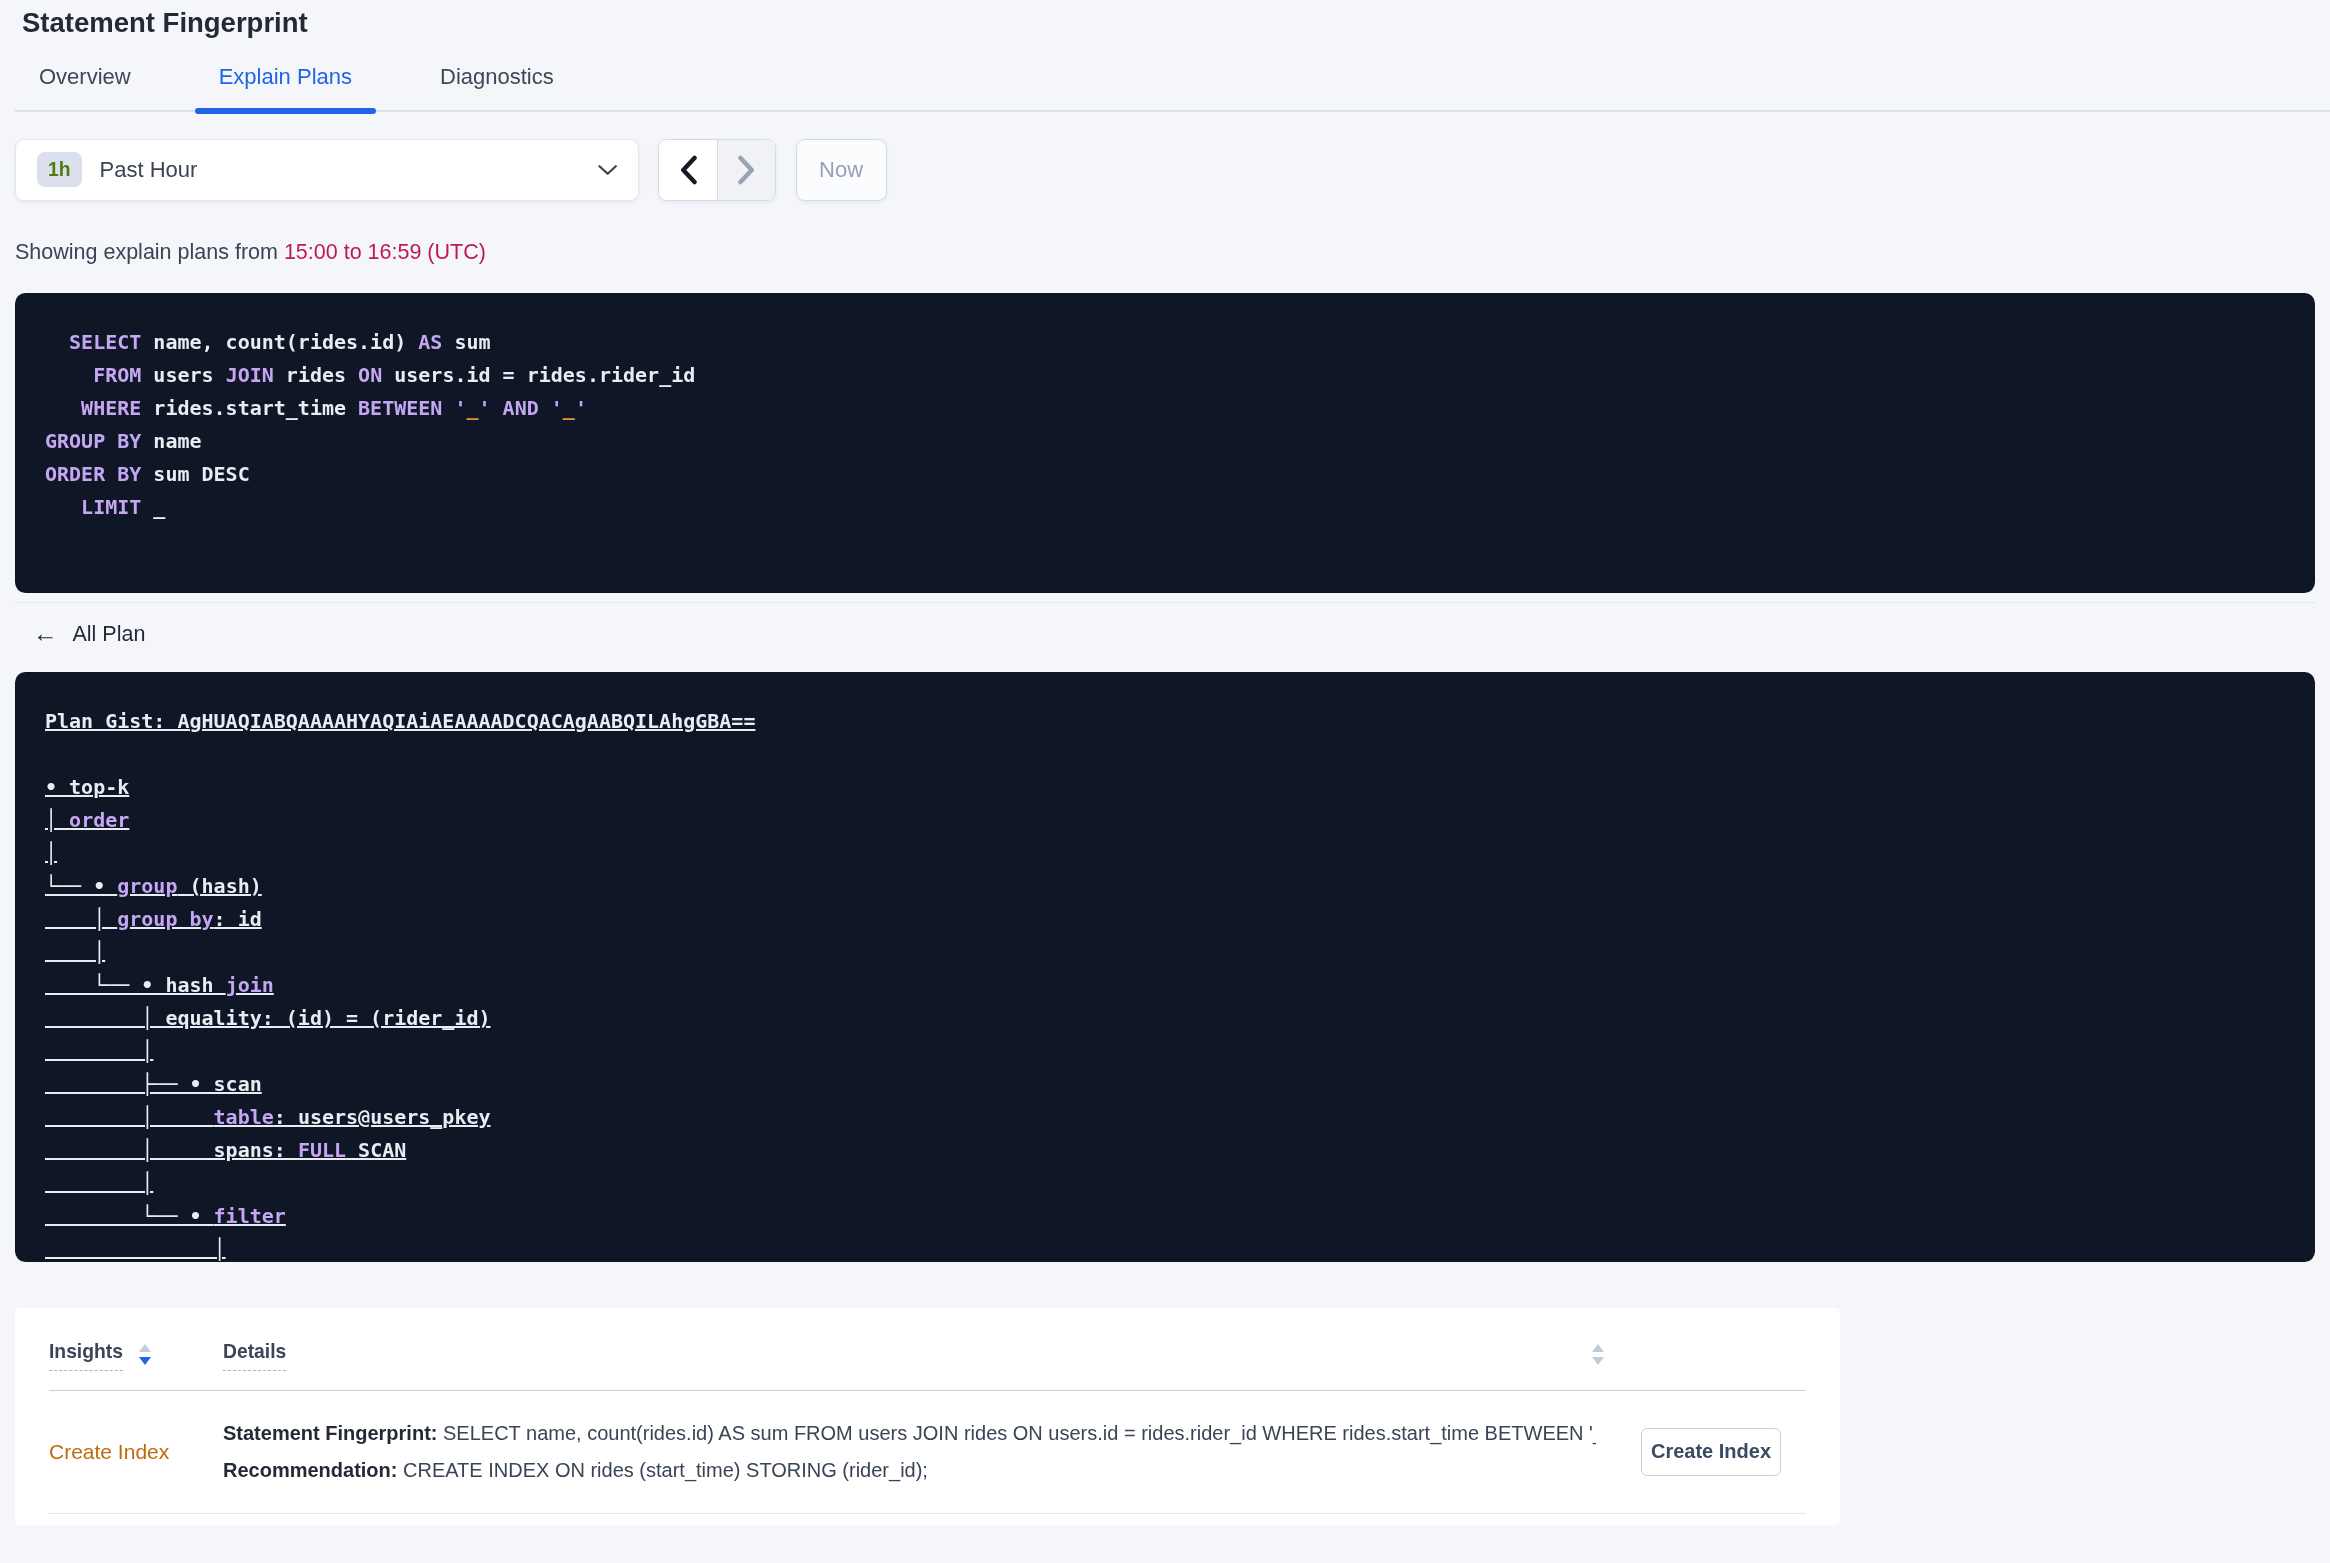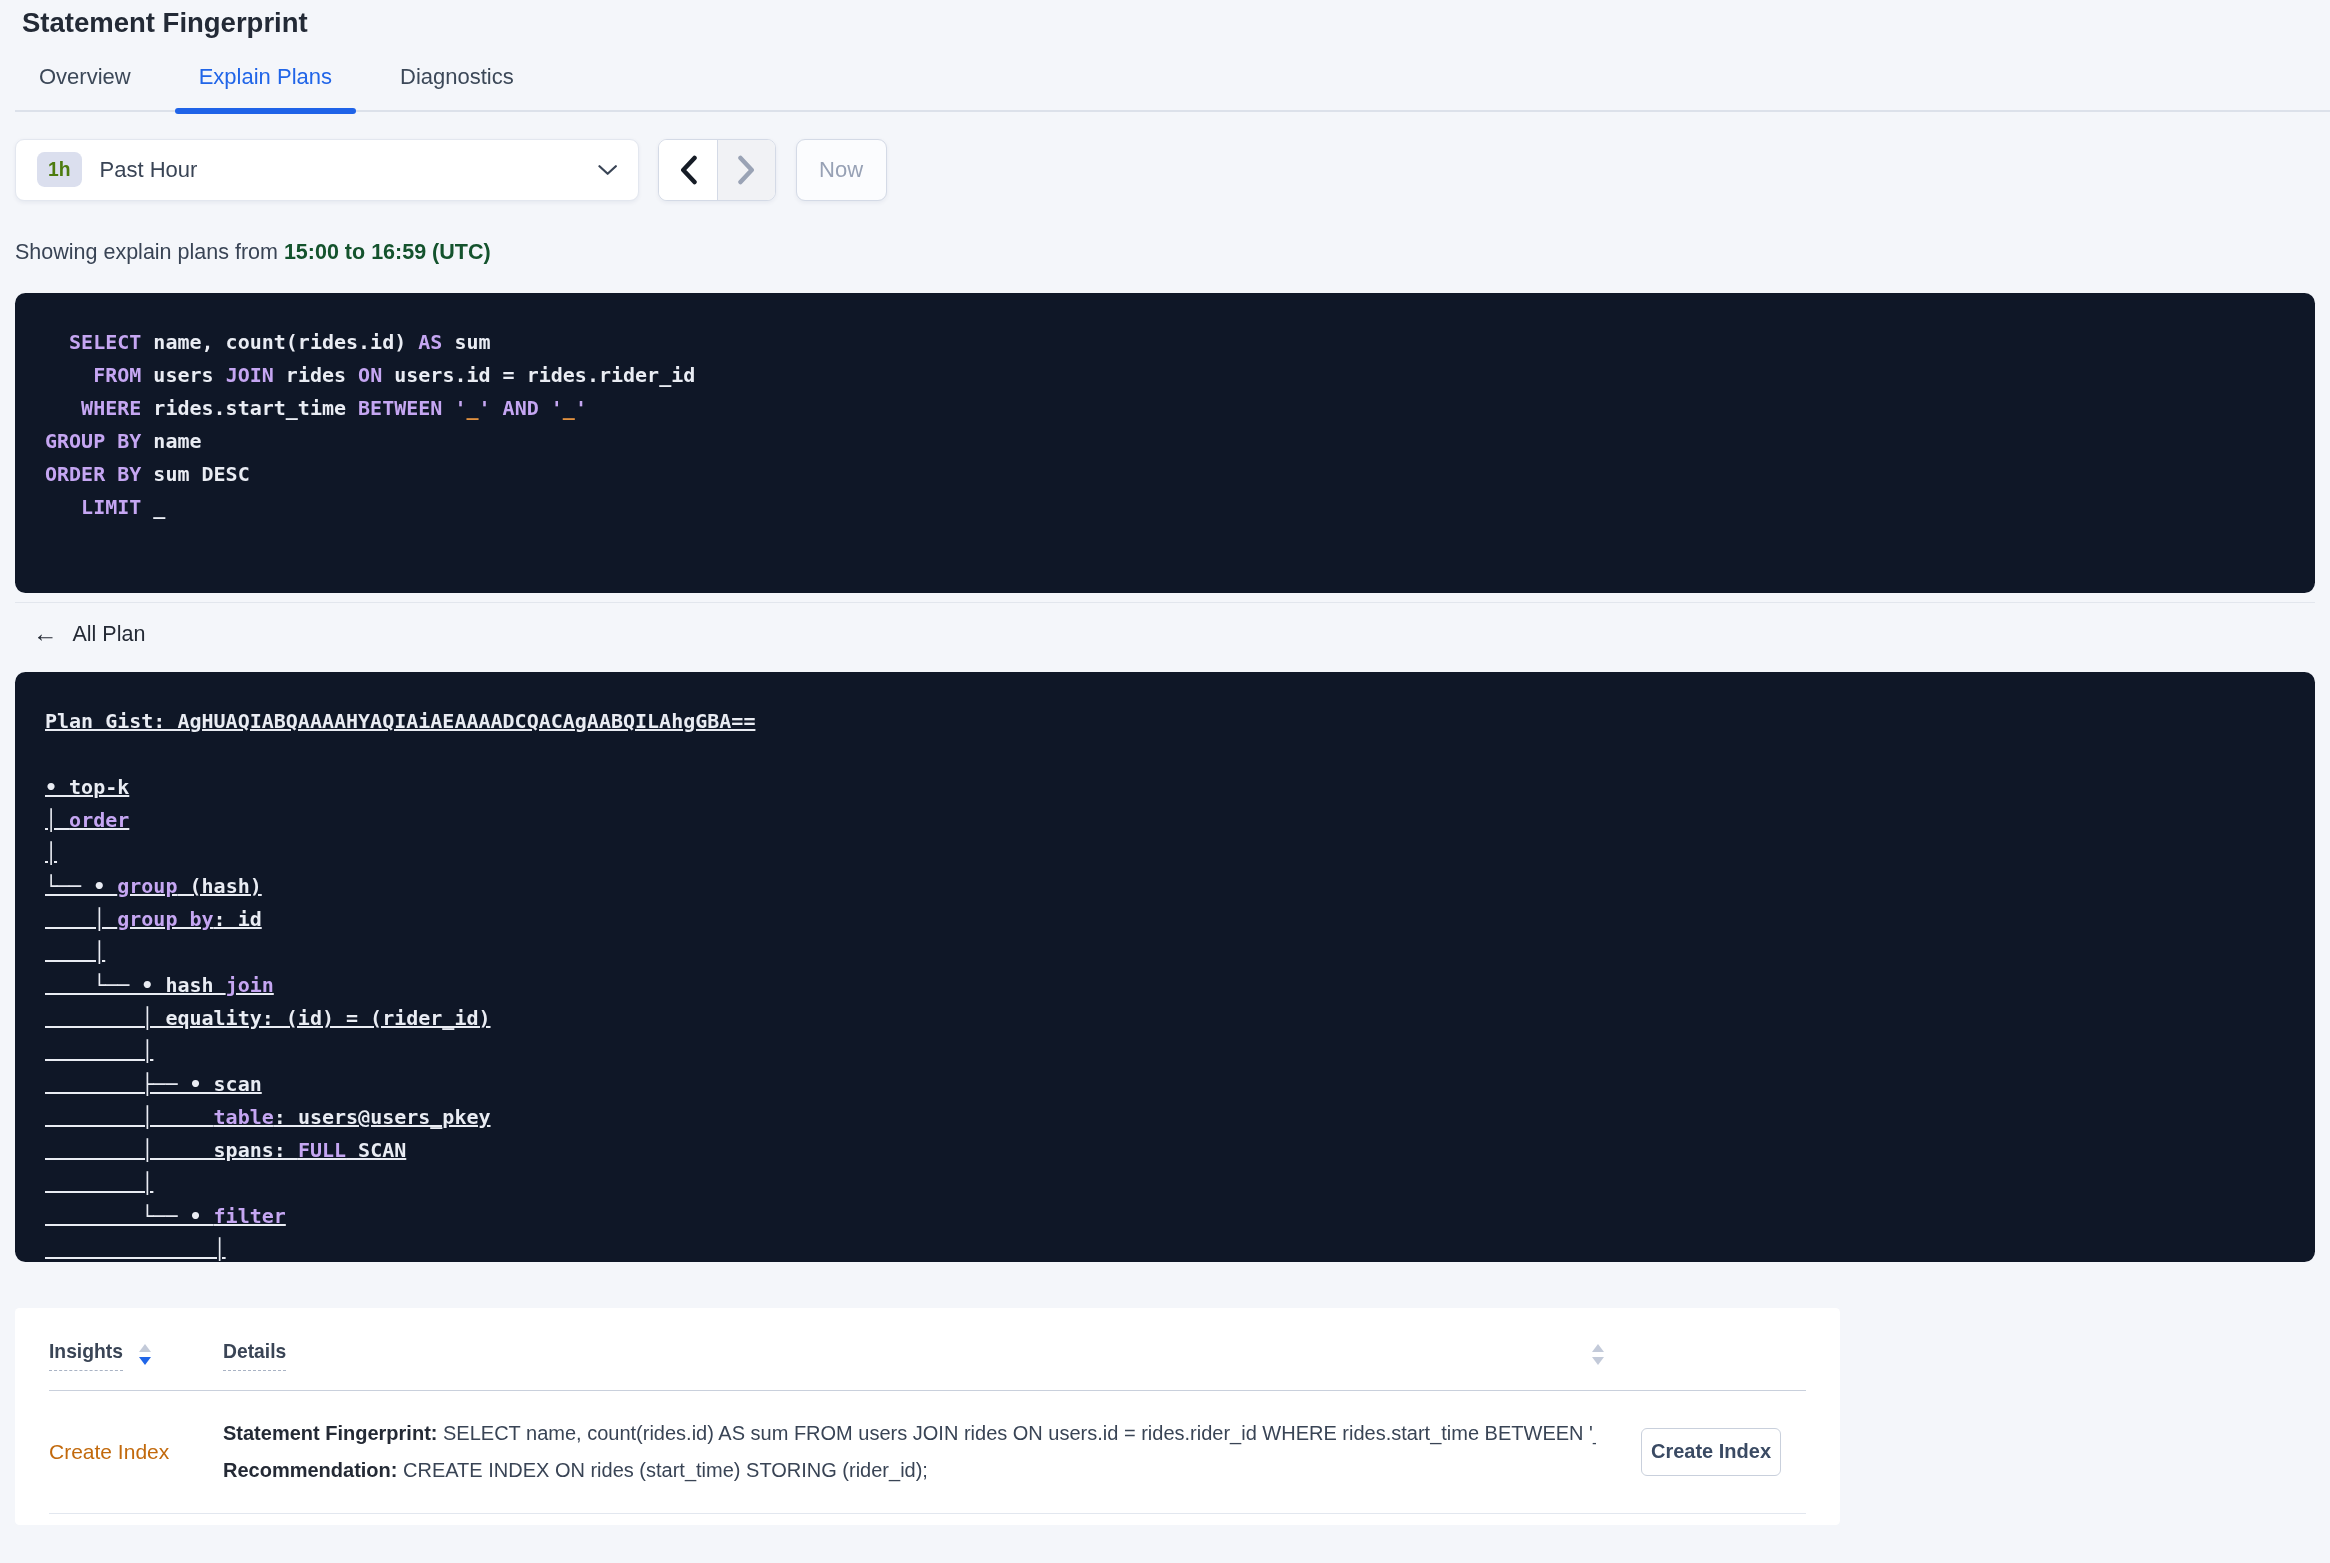--- a/index.html
+++ b/index.html
@@ -19,21 +19,21 @@
     margin: 0;
     padding: 7.4px 0 0 22px;
     font-size: 27.5px;
     font-weight: 700;
     color: #232A36;
   }
 
   
   .tabs {
     display: flex;
-    gap: 20px;
+    gap: 40px;
     margin: 25px 0 0 15px;
     border-bottom: 2.2px solid #DCE1EA;
   }
   .tab {
     position: relative;
     padding: 0 24px 19.3px 24px;
     font-size: 22px;
     color: #3C4858;
     cursor: pointer;
     white-space: nowrap;
@@ -106,21 +106,21 @@
     background: #FBFCFE;
     color: #97A1B5;
     font-size: 22px;
     font-family: inherit;
     cursor: default;
     box-shadow: 0 1.5px 4.5px rgba(20,40,80,0.06);
   }
 
   
   .summary { margin: 39px 0 0 15px; font-size: 21.5px; color: #394455; }
-  .summary b { color: #14532d; font-weight: 700; }
+  .summary b { color: #be185d; font-weight: 400; }
 
   
   .code-box {
     margin: 28px 15px 0 15px;
     background: #0F1727;
     border-radius: 10.4px;
     font-family: "DejaVu Sans Mono", monospace;
     font-size: 20px;
     font-weight: 700;
     line-height: 33px;

